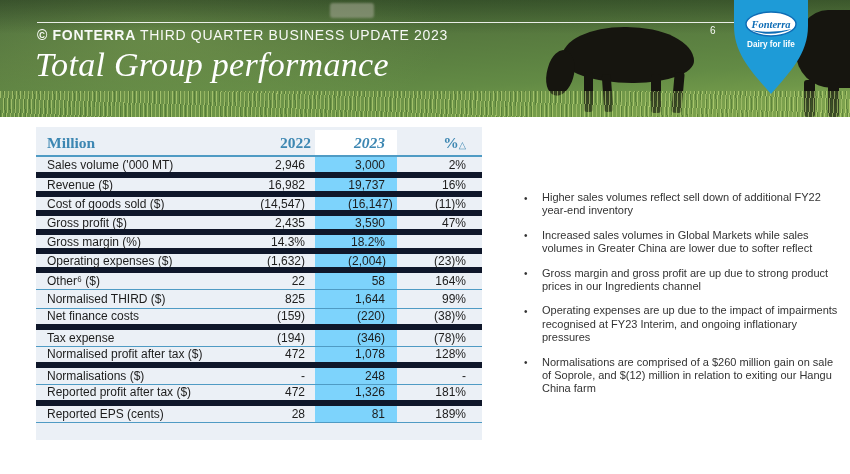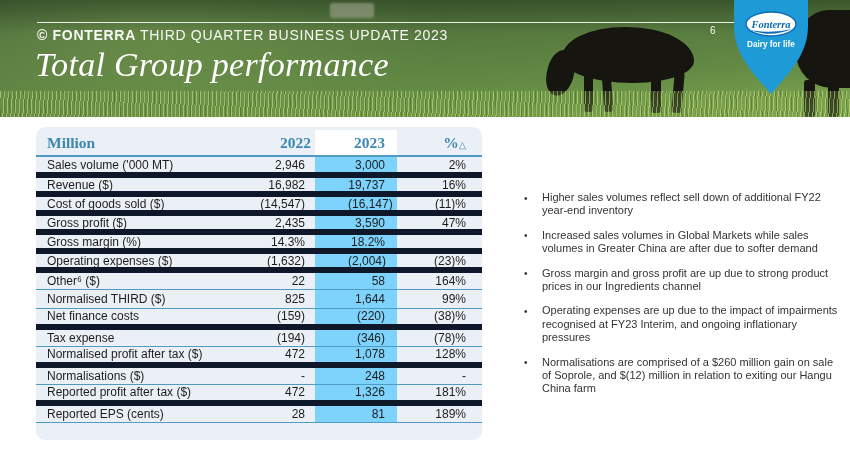--- a/index.html
+++ b/index.html
@@ -48,31 +48,31 @@
   .copyright { position:absolute; left:37px; top:27px; font-size:14px; letter-spacing:.7px;
     color:rgba(255,255,255,.95); white-space:nowrap; }
   .copyright .bold { font-weight:bold; margin-right:4px; }
   .page-num { position:absolute; left:710px; top:25px; font-size:10px; color:rgba(255,255,255,.95); }
   .slide-title { position:absolute; left:35px; top:46px; color:#fff;
     font-family:"Liberation Serif", serif; font-size:34px; font-weight:500; letter-spacing:.3px;font-style:italic; }
   .logo-pin { position:absolute; left:734px; top:0; width:74px; height:94px; }
 
   
   .card { position:absolute; left:36px; top:127px; width:446px; height:313px;
-    background:var(--card-bg); border-radius:9px; overflow:hidden; }
+    background:var(--card-bg); border-radius:0; overflow:hidden; }
   table { width:446px; border-collapse:collapse; table-layout:fixed; margin-top:3px;
     font-size:12px; color:#1d1d1d; }
   col.co1 { width:195px; } col.co2 { width:84px; } col.co3 { width:82px; } col.co4 { width:85px; }
   th { font-family:"Liberation Serif", serif; font-size:15.5px; font-weight:600;
     color:var(--accent); height:26px; vertical-align:middle;
     border-bottom:2px solid var(--rule-blue); }
   th.h-metric { text-align:left; padding-left:11px; }
   th.h-num { text-align:right; }
   th.h-2022 { padding-right:4px; }
-  th.h-2023 { padding-right:12px; background:#fff; }
+  th.h-2023 { padding-right:12px; background:#fff;font-style:italic; }
   th.h-pct { padding-right:16px; }
   th .delta { font-size:9.5px; font-weight:400; }
   td { height:19px; vertical-align:middle; line-height:1; }
   td.c-label { text-align:left; padding-left:11px; }
   td.c-num { text-align:right; }
   td.c-2022 { padding-right:10px; }
   td.c-2023 { padding-right:12px; background:#7dd3fc;padding-left:33px; }
   td.c-pct { padding-right:16px; }
   tr.rule-gray td { border-bottom:6px solid #0f172a; }
   tr.rule-blue td { border-bottom:1.5px solid var(--rule-blue); }
@@ -236,21 +236,21 @@
 </div>
 
 <ul class="notes">
   <li>
     <span class="dot">•</span>
     <span class="note-text">Higher sales volumes reflect sell down of additional FY22 year-end inventory</span>
   </li>
 
   <li>
     <span class="dot">•</span>
-    <span class="note-text">Increased sales volumes in Global Markets while sales volumes in Greater China are after due to softer demand</span>
+    <span class="note-text">Increased sales volumes in Global Markets while sales volumes in Greater China are lower due to softer reflect</span>
   </li>
 
   <li>
     <span class="dot">•</span>
     <span class="note-text">Gross margin and gross profit are up due to strong product prices in our Ingredients channel</span>
   </li>
 
   <li>
     <span class="dot">•</span>
     <span class="note-text">Operating expenses are up due to the impact of impairments recognised at FY23 Interim, and ongoing inflationary pressures</span>

